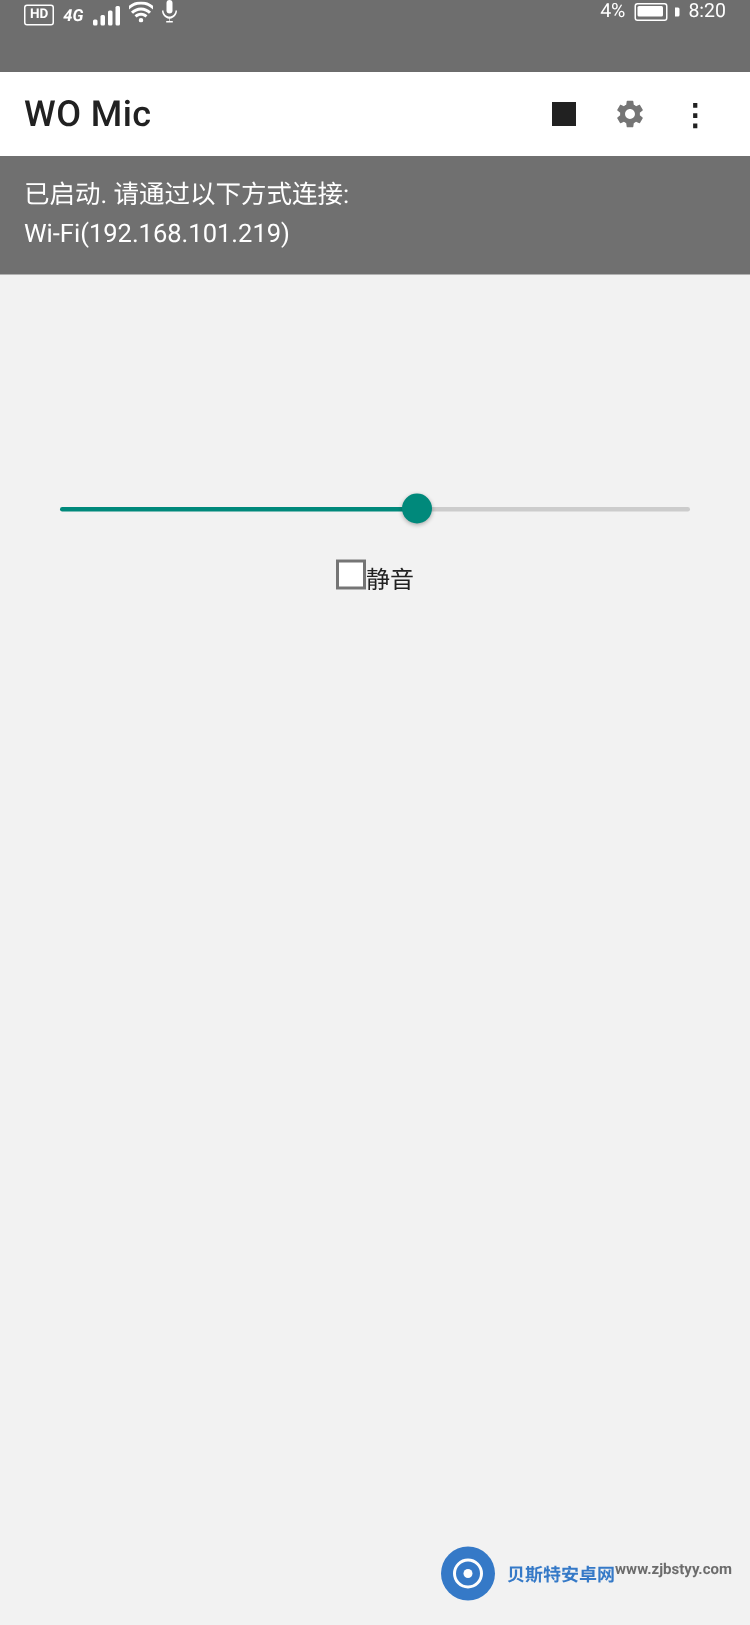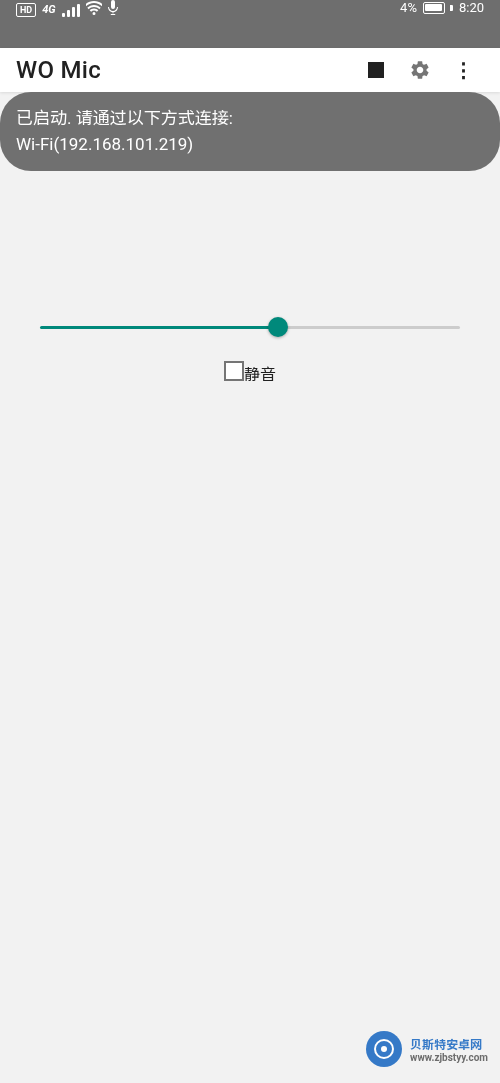--- a/index.html
+++ b/index.html
@@ -110,21 +110,21 @@
       width: 3px;
       height: 6px;
       background: white;
       border-radius: 0 1px 1px 0;
       margin-left: 1px;
     }
 
     
     .app-bar {
       width: 100%;
-      height: 44px;
+      height: 56px;
       background-color: #ffffff;
       display: flex;
       align-items: center;
       justify-content: space-between;
       padding: 0 16px;
       box-shadow: 0 1px 3px rgba(0,0,0,0.1);
     }
 
     .app-title {
       font-size: 24px;
@@ -162,21 +162,20 @@
       font-size: 20px;
       letter-spacing: 1px;
       font-weight: bold;
     }
 
     
     .info-banner {
       width: 100%;
       background-color: #707070;
       padding: 14px 16px;
-      border-radius: 31px;
     }
 
     .info-text {
       color: white;
       font-size: 17px;
       line-height: 1.5;
       font-weight: 400;
     }
 
     
@@ -291,21 +290,21 @@
 
     .watermark-logo-dot {
       width: 6px;
       height: 6px;
       background: white;
       border-radius: 50%;
     }
 
     .watermark-text {
       display: flex;
-      flex-direction: column;
+      flex-direction: row;
     }
 
     .watermark-text-main {
       font-size: 12px;
       color: #1565c0;
       font-weight: bold;
     }
 
     .watermark-text-sub {
       font-size: 10px;

